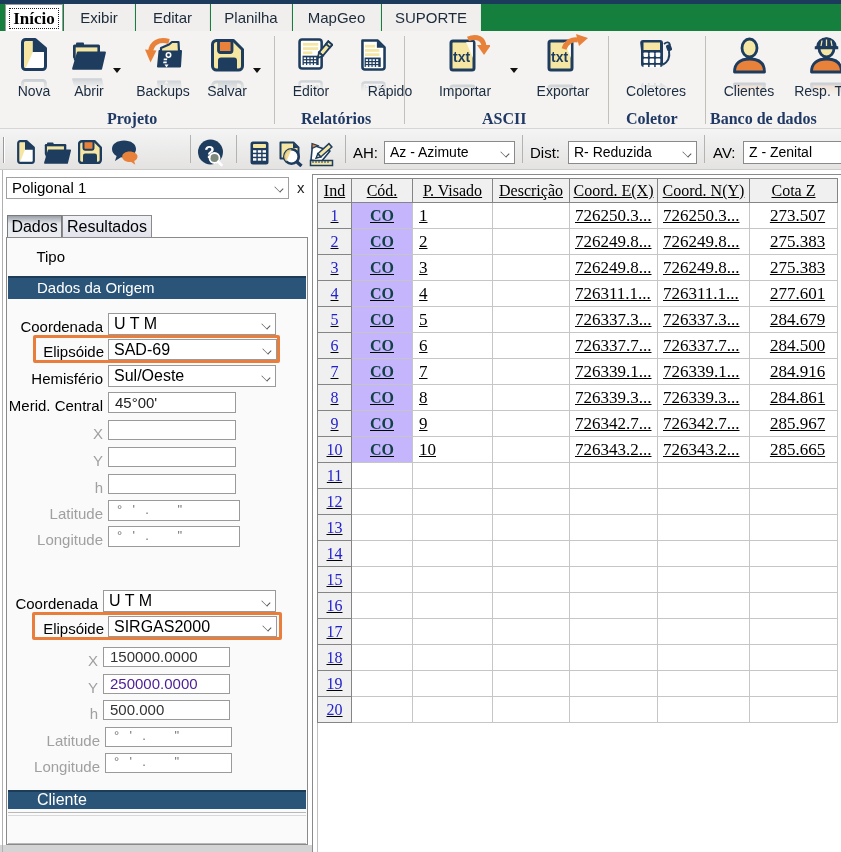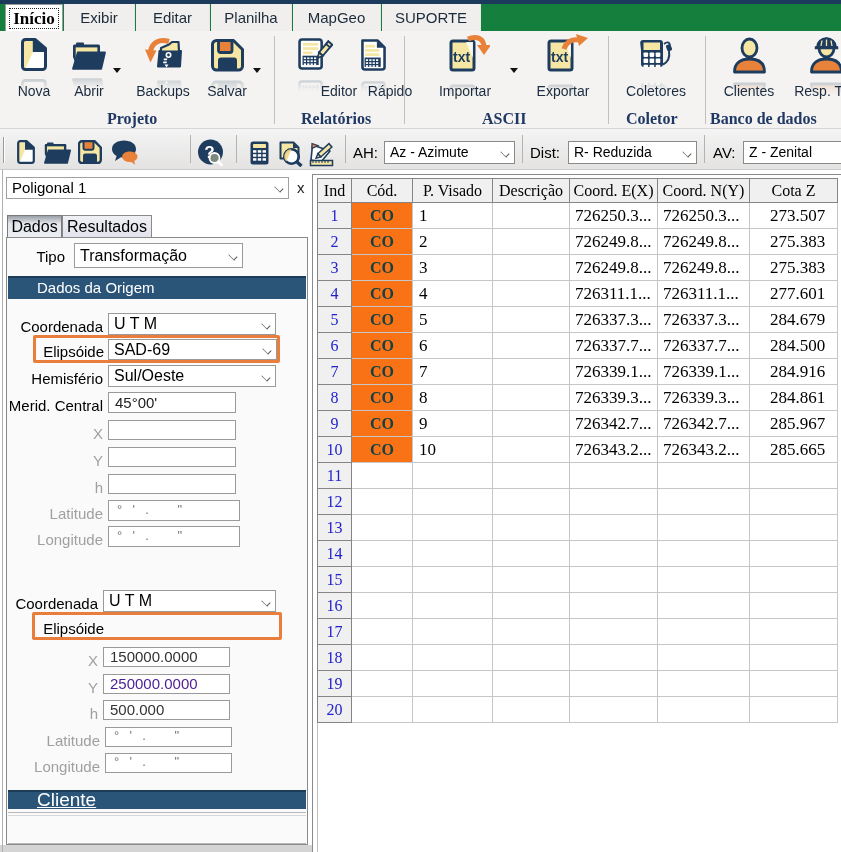--- a/index.html
+++ b/index.html
@@ -53,30 +53,30 @@
 .finput { position:absolute; background:#fff; border:1px solid #9a9a9a;
   font-size:15px; color:#222; }
 .ftxt { position:absolute; left:6px; white-space:nowrap; }
 .tpl { position:absolute; left:8px; color:#777; font-size:13px; letter-spacing:1px; }
 
 
 #tblwrap { left:312px; top:174px; width:529px; height:678px; background:#fff;
   border:1px solid #8a8a8a; border-right:none; border-bottom:none; }
 #grid { position:absolute; left:4px; top:3px; display:grid;
   grid-template-columns:35px 61px 80px 77px 88px 92px 88px;
-  font-family:"Liberation Serif", serif; font-size:16px; }
+  font-family:"Liberation Serif", serif; font-size:16px;text-decoration:underline; }
 #grid .c { border-right:1px solid #c6c6c6; border-bottom:1px solid #c6c6c6;
   height:26px; line-height:25px; background:#fff; overflow:hidden; font-size:17px; }
 #grid .h { height:25px; line-height:24px; background:#f0f0f0; text-align:center;
   border-right:1px solid #858585; border-bottom:1px solid #858585;
   border-top:1px solid #858585; }
 #grid .h.first, #grid .ind { border-left:1px solid #858585; }
 #grid .ind { background:#f0f0f0; color:#2222cc; text-align:center; font-size:16px;
   border-right:1px solid #858585; border-bottom:1px solid #858585; }
-#grid .co { background:#f97316; color:#134045; font-weight:bold; text-align:center; font-size:16px; }
+#grid .co { background:#c4b5fd; color:#134045; font-weight:bold; text-align:center; font-size:16px; }
 #grid .pv { padding-left:6px; }
 #grid .cd { padding-left:5px; }
 #grid .cz { text-align:center; padding-left:8px; }
 </style>
 </head>
 <body>
 <div id="app">
   <div id="topstrip" class="abs"></div>
   <div id="tabbar" class="abs">
     <div class="tab active" style="left:5px; width:58px;">Início<span class="dot"></span></div>
@@ -137,21 +137,21 @@
             <rect x="14" y="31" width="2.6" height="2"></rect>
             <rect x="18" y="31" width="2.6" height="2"></rect>
             <rect x="22" y="31" width="2.6" height="2"></rect>
 </g>
 <g transform="rotate(40 33 16)">
 <rect x="30.5" y="4" width="6" height="17" fill="#f5e6a3" stroke="#1e3c5e" stroke-width="2.2"></rect>
 <path d="M30.5 21 h6 l-3 6 Z" fill="#f5e6a3" stroke="#1e3c5e" stroke-width="2"></path>
 <path d="M30.5 4 h6 v4 h-6 Z" fill="#f5e6a3" stroke="#1e3c5e" stroke-width="2.2"></path>
 </g>
 </svg></div>
-<div class="rlbl" style="left:311px;margin-left:28px;">Editor</div>
+<div class="rlbl" style="left:311px;">Editor</div>
 <div class="ricon" style="left:356px; top:7px;"><svg width="35" height="34" viewBox="0 0 38 40">
 <path d="M6 3 h18 l8 8 v23 a3 3 0 0 1 -3 3 H9 a3 3 0 0 1 -3 -3 Z" fill="#fff" stroke="#1e3c5e" stroke-width="3" stroke-linejoin="round"></path>
 <path d="M23 3.5 l8 8 h-8 Z" fill="#1e3c5e"></path>
 <rect x="9" y="8" width="12" height="3.2" fill="#f5e6a3"></rect>
 <rect x="9" y="13" width="17" height="3.2" fill="#f5e6a3"></rect>
 <rect x="9" y="18" width="17" height="3.2" fill="#f5e6a3"></rect>
 <rect x="8.5" y="23" width="19" height="11" fill="#1e3c5e"></rect>
 <g fill="#fff">
 <rect x="10" y="25" width="2.6" height="2"></rect>
             <rect x="14" y="25" width="2.6" height="2"></rect>
@@ -323,24 +323,20 @@
   <div id="main" class="abs" style="left:0; top:170px; width:841px; height:682px; background:#fff;">
     <div class="combo" style="left:6px; top:7px; width:283px; height:22px; line-height:20px; border-color:#a0a0a0;">
         <span class="ct" style="font-size:15px;">Poligonal 1</span>
         <span class="chev" style="top:6px;"></span>
       </div>
 <div style="position:absolute; left:297px; top:9px; font-size:15px; color:#222;">x</div>
 <div style="position:absolute; left:7px; top:45px; width:55px; height:23px; background:linear-gradient(#9aa0a8, #e4e7ec 35%, #eceef2); border:1px solid #7a7a7a; border-bottom:none; font-size:16px; text-align:center; line-height:22px; color:#000;">Dados</div>
 <div style="position:absolute; left:62px; top:45px; width:90px; height:23px; background:linear-gradient(#eef0f4, #e2e2ec); border:1px solid #8a8a8a; border-bottom:none; font-size:16px; text-align:center; line-height:22px; color:#000;">Resultados</div>
 <div style="position:absolute; left:6px; top:67px; width:302px; height:608px; background:#fafafa; border:1px solid #8a8a8a;"></div>
 <div class="flabel" style="left:0px; width:65px; top:78px;">Tipo</div>
-<div class="combo" style="left:74px; top:73px; width:169px; height:25px; line-height:23px; border-color:#9a9a9a;">
-        <span class="ct" style="font-size:16px;">Transformação</span>
-        <span class="chev" style="top:8px;"></span>
-      </div>
 <div class="navybar" style="top:106px; height:23px; line-height:19px;"><span style="margin-left:29px; font-size:15px;">Dados da Origem</span></div>
 <div class="flabel" style="left:0px; width:103px; top:148px;">Coordenada</div>
 <div class="combo" style="left:108px; top:143px; width:168px; height:22px; line-height:20px; border-color:#9a9a9a;">
         <span class="ct" style="font-size:16px;">U T M</span>
         <span class="chev" style="top:7px;"></span>
       </div>
 <div style="position:absolute; left:33px; top:165px; width:247px; height:28px; border:3px solid #e87d3c; border-radius:2px;"></div>
 <div class="flabel" style="left:0px; width:104px; top:173px;">Elipsóide</div>
 <div class="combo" style="left:108px; top:169px; width:169px; height:21px; line-height:19px; border-color:#9a9a9a;">
         <span class="ct" style="font-size:16px;">SAD-69</span>
@@ -369,41 +365,45 @@
 <div class="finput" style="left:108px; top:356px; width:132px; height:21px;">
         <span class="tpl" style="line-height:17px;">°&nbsp;&nbsp;'&nbsp;&nbsp;.&nbsp;&nbsp;&nbsp;&nbsp;&nbsp;&nbsp;"</span>
       </div>
 <div class="flabel" style="left:0px; width:98px; top:425px;">Coordenada</div>
 <div class="combo" style="left:103px; top:420px; width:173px; height:22px; line-height:20px; border-color:#9a9a9a;">
         <span class="ct" style="font-size:16px;">U T M</span>
         <span class="chev" style="top:7px;"></span>
       </div>
 <div style="position:absolute; left:32px; top:442px; width:250px; height:28px; border:3px solid #e87d3c; border-radius:2px;"></div>
 <div class="flabel" style="left:0px; width:104px; top:450px;">Elipsóide</div>
+<div class="combo" style="left:108px; top:446px; width:169px; height:21px; line-height:19px; border-color:#9a9a9a;">
+        <span class="ct" style="font-size:16px;">SIRGAS2000</span>
+        <span class="chev" style="top:6px;"></span>
+      </div>
 <div class="flabel dis" style="left:0px; width:98px; top:482px;">X</div>
 <div class="finput" style="left:103px; top:477px; width:127px; height:20px;">
         <span class="ftxt" style="font-size:15px; color:#333; line-height:18px;">150000.0000</span>
       </div>
 <div class="flabel dis" style="left:0px; width:98px; top:509px;">Y</div>
 <div class="finput" style="left:103px; top:504px; width:127px; height:20px;">
         <span class="ftxt" style="font-size:15px; color:#4c1d95; line-height:18px;">250000.0000</span>
       </div>
 <div class="flabel dis" style="left:0px; width:98px; top:535px;">h</div>
 <div class="finput" style="left:103px; top:530px; width:127px; height:20px;">
         <span class="ftxt" style="font-size:15px; color:#333; line-height:18px;">500.000</span>
       </div>
 <div class="flabel dis" style="left:0px; width:100px; top:562px;">Latitude</div>
 <div class="finput" style="left:105px; top:557px; width:127px; height:20px;">
         <span class="tpl" style="line-height:16px;">°&nbsp;&nbsp;'&nbsp;&nbsp;.&nbsp;&nbsp;&nbsp;&nbsp;&nbsp;&nbsp;"</span>
       </div>
 <div class="flabel dis" style="left:0px; width:100px; top:588px;">Longitude</div>
 <div class="finput" style="left:105px; top:583px; width:127px; height:20px;">
         <span class="tpl" style="line-height:16px;">°&nbsp;&nbsp;'&nbsp;&nbsp;.&nbsp;&nbsp;&nbsp;&nbsp;&nbsp;&nbsp;"</span>
       </div>
-<div class="navybar" style="top:620px; height:19px; line-height:15px;"><span style="margin-left:29px; font-size:19px;text-decoration:underline;">Cliente</span></div>
+<div class="navybar" style="top:620px; height:19px; line-height:15px;"><span style="margin-left:29px; font-size:16px;">Cliente</span></div>
 <div style="position:absolute; left:8px; top:642px; width:298px; height:1px; background:#b8b8b8;"></div>
 <div style="position:absolute; left:8px; top:645px; width:298px; height:1px; background:#d8d8d8;"></div>
 <div style="position:absolute; left:8px; top:673px; width:298px; height:1px; background:#b8b8b8;"></div>
 <div style="position:absolute; left:0px; top:675px; width:313px; height:7px; background:#d4d4d4;"></div>
 <div style="position:absolute; left:2px; top:0px; width:1px; height:682px; background:#b0b0b0;"></div>
   </div>
   <div id="tblwrap" class="abs">
     <div style="position:absolute; left:4px; top:548px; width:1px; height:130px; background:#c0c0c0;"></div>
     <div id="grid">
       <div class="h first">Ind</div>

